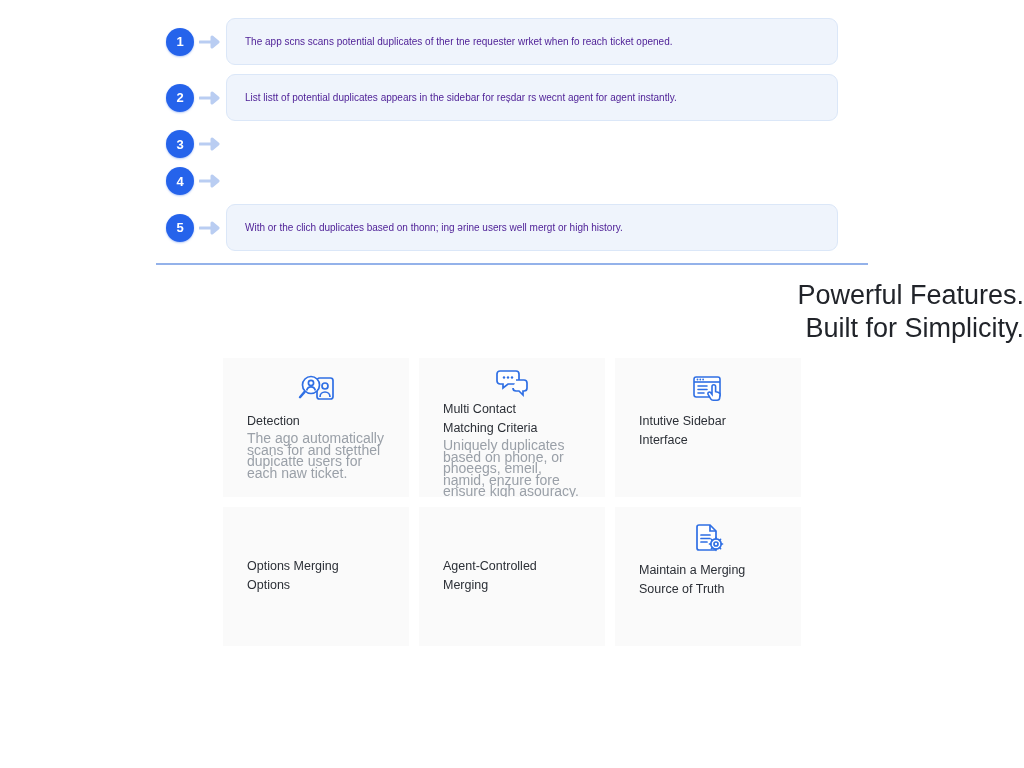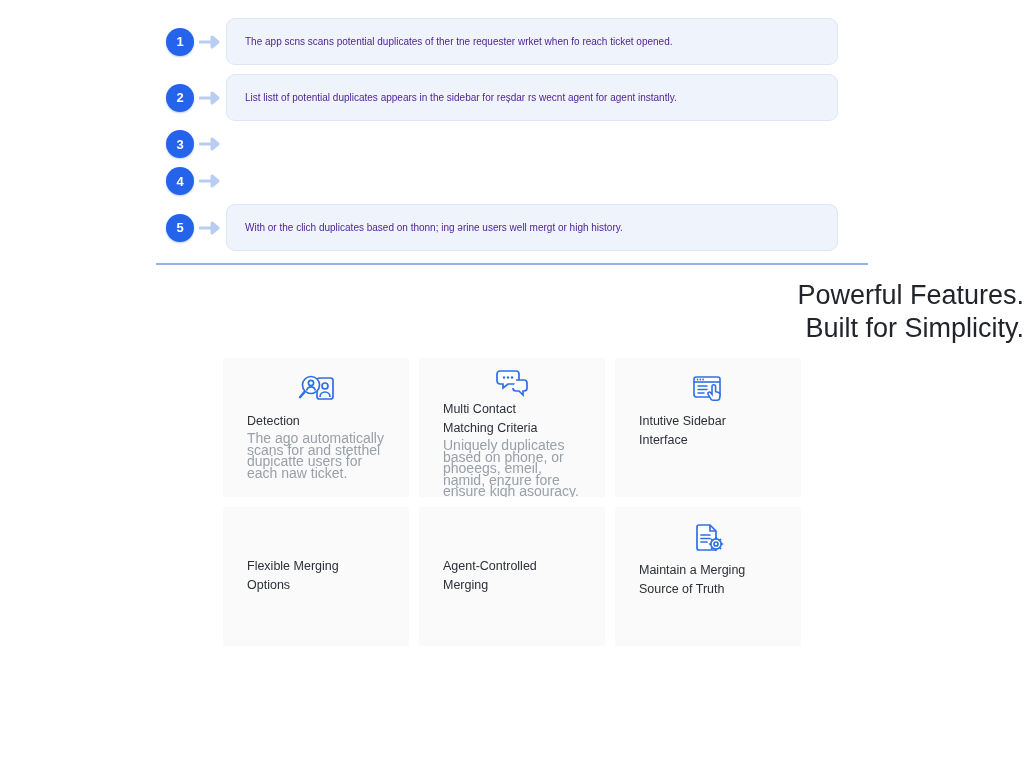--- a/index.html
+++ b/index.html
@@ -278,21 +278,21 @@
           <path d="M8 12h9M8 15.5h9M8 19h6" stroke-linecap="round"></path>
           <path d="M22 12.5c0-1 .8-1.8 1.8-1.8s1.8.8 1.8 1.8v5.2l2.4.5c1.3.3 2.1 1.4 2 2.7l-.3 3c-.1 1.3-1.2 2.3-2.6 2.3h-4c-1 0-1.9-.5-2.4-1.4l-2.6-4.4c-.4-.8-.2-1.7.6-2.1.7-.4 1.6-.2 2.1.5l1.2 1.6z" fill="#ffffff"></path>
         </svg>
       </div>
       <div class="card-title">Intutive Sidebar</div>
       <div class="card-title">Interface</div>
     </div>
 
     <div class="card">
       <div class="card-spacer"></div>
-      <div class="card-title">Flexible Merging</div>
+      <div class="card-title">Options Merging</div>
       <div class="card-title">Options</div>
 
     </div>
 
     <div class="card">
       <div class="card-spacer"></div>
       <div class="card-title">Agent-Controlled</div>
       <div class="card-title">Merging</div>
 
     </div>

